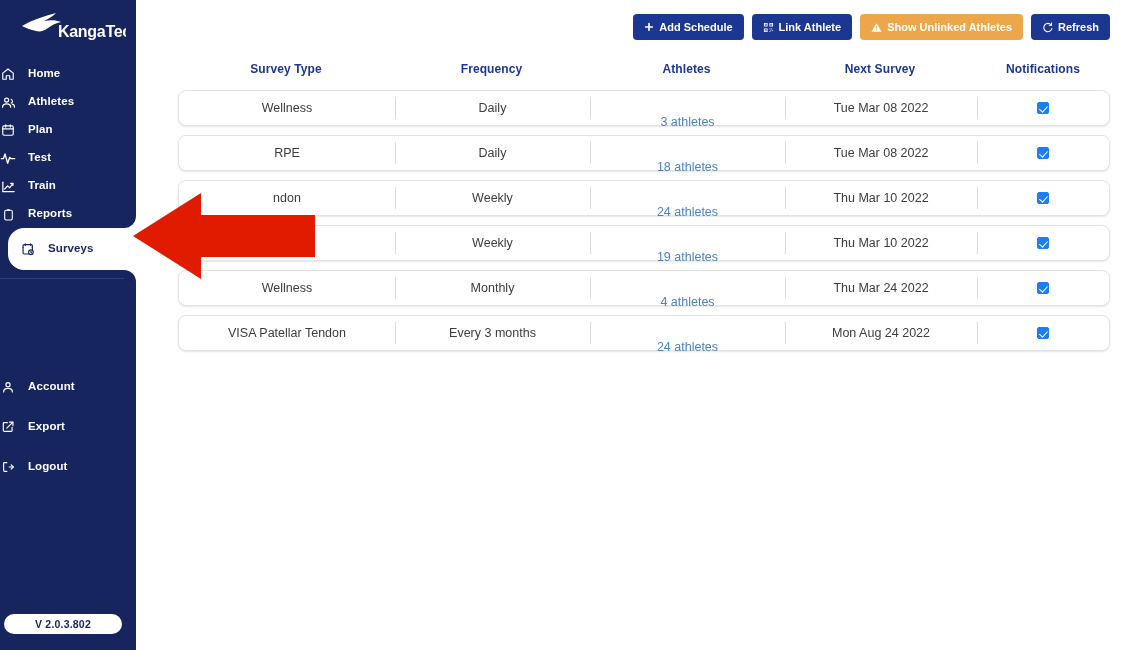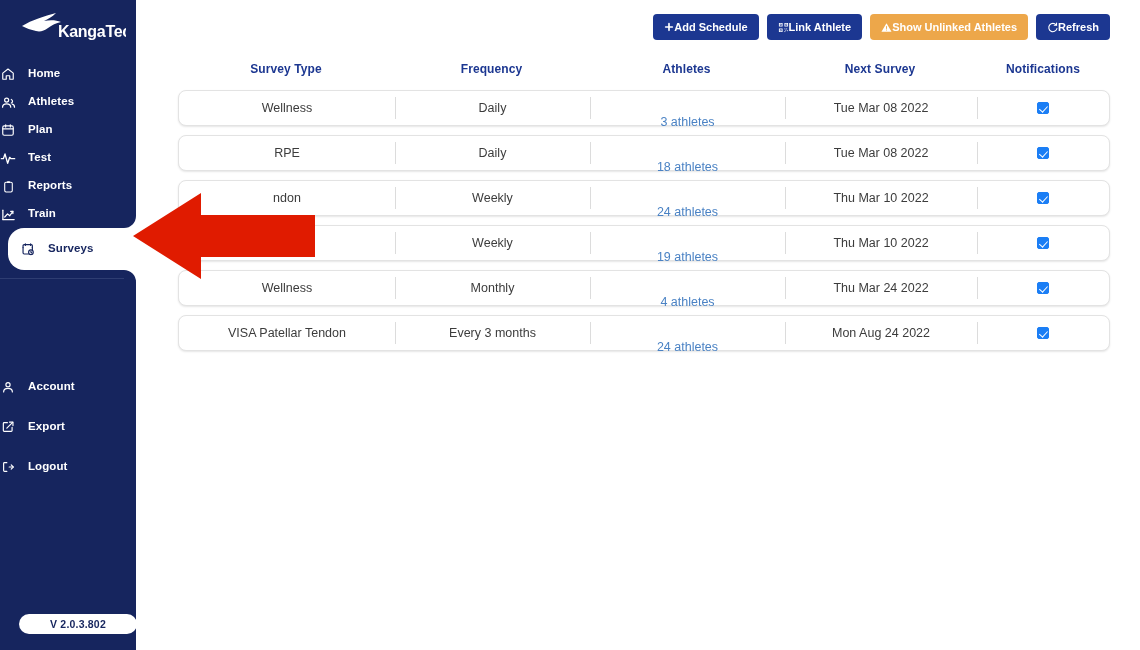--- a/index.html
+++ b/index.html
@@ -80,21 +80,21 @@
   .notch.bot::after { border-top-right-radius: 12px; }
 
   .sidebar-divider {
     margin: 8px 0 0 0;
     height: 1px;
     background: #2e3d72;
   }
 
   .version-badge {
     position: absolute;
-    left: 19px; bottom: 16px;
+    left: 4px; bottom: 16px;
     width: 118px; height: 20px;
     background: #ffffff;
     border-radius: 10px;
     display: flex; align-items: center; justify-content: center;
     font-size: 10.5px; font-weight: bold;
     color: #16255e;
     letter-spacing: .2px;
   }
 
   
@@ -114,21 +114,21 @@
   }
   .btn {
     height: 26px;
     border: none;
     border-radius: 4px;
     padding: 0 11px;
     font-family: "Liberation Sans", sans-serif;
     font-size: 11px; font-weight: bold;
     color: #ffffff;
     background: #1c3791;
-    display: inline-flex; align-items: center; 
+    display: inline-flex; align-items: center; gap: 5px;
     cursor: pointer;
     white-space: nowrap;
     line-height: 1;
   }
   .btn.warn { background: #eda74a; color: #ffffff; }
   .btn .bico { display: inline-flex; align-items: center; }
   .btn .bico svg { display: block; }
 
   
   .table { padding: 0 30px 8px 42px; }
@@ -264,38 +264,38 @@
         <span class="ico">
           <svg width="16" height="16" viewBox="0 0 24 24" fill="none" stroke="#ffffff" stroke-width="2" stroke-linecap="round" stroke-linejoin="round">
             <path d="M2 13h3l2.5-7 4 14 3-9 2 2h5.5"></path>
           </svg>
         </span>
         <span class="lbl">Test</span>
       </div>
 
       <div class="nav-item">
         <span class="ico">
-          <svg width="13" height="13" viewBox="0 0 24 24" fill="none" stroke="#ffffff" stroke-width="2" stroke-linecap="round" stroke-linejoin="round">
-            <rect x="5" y="4" width="14" height="18" rx="2.5"></rect>
-            <path d="M9 4.5c0-1.1.9-2 2-2h2c1.1 0 2 .9 2 2v1H9z" fill="#ffffff" stroke="none"></path>
-          </svg>
-        </span>
-        <span class="lbl">Reports</span>
-      </div>
-
-      <div class="nav-item">
-        <span class="ico">
           <svg width="15" height="15" viewBox="0 0 24 24" fill="none" stroke="#ffffff" stroke-width="2" stroke-linecap="round" stroke-linejoin="round">
             <path d="M3 20V5"></path>
               <path d="M3 20h18"></path>
             <path d="M6 16l4.5-5 3.5 3 5-7"></path>
             <path d="M19 7h-3.5M19 7v3.5"></path>
           </svg>
         </span>
         <span class="lbl">Train</span>
+      </div>
+
+      <div class="nav-item">
+        <span class="ico">
+          <svg width="13" height="13" viewBox="0 0 24 24" fill="none" stroke="#ffffff" stroke-width="2" stroke-linecap="round" stroke-linejoin="round">
+            <rect x="5" y="4" width="14" height="18" rx="2.5"></rect>
+            <path d="M9 4.5c0-1.1.9-2 2-2h2c1.1 0 2 .9 2 2v1H9z" fill="#ffffff" stroke="none"></path>
+          </svg>
+        </span>
+        <span class="lbl">Reports</span>
       </div>
 
       <div style="position:relative;">
         <div class="notch top" style="top:-12px;"></div>
         <div class="nav-item active">
           <span class="ico">
             <svg width="14" height="14" viewBox="0 0 24 24" fill="none" stroke="#16255e" stroke-width="2" stroke-linecap="round" stroke-linejoin="round">
               <path d="M3.5 9.5V6.5a2 2 0 0 1 2-2h12a2 2 0 0 1 2 2v3"></path>
               <path d="M19.5 9.5v4.2"></path>
               <path d="M3.5 9.5v9a2 2 0 0 0 2 2h7"></path>

